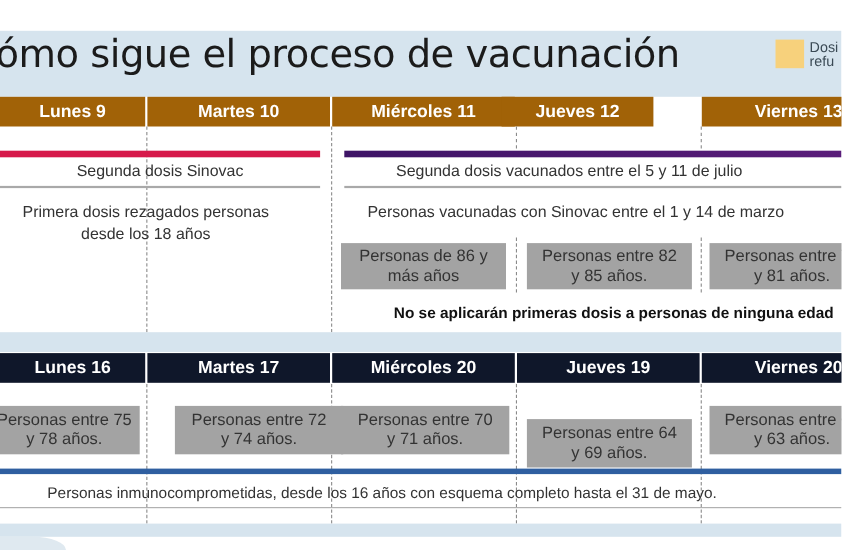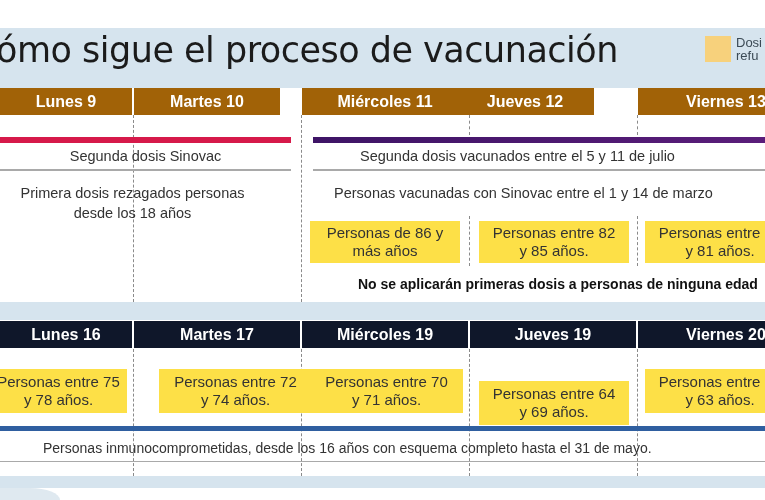--- a/index.html
+++ b/index.html
@@ -12,40 +12,40 @@
   .hdr { height:27px; display:flex; align-items:center; justify-content:center; color:#fff; font-weight:bold; font-size:16px; white-space:nowrap; box-sizing:border-box; }
   .hdr1 { background:#a16207; }
   .hdr2 { background:#0f172a; }
   .hdr .notch { position:absolute; bottom:-7px; left:50%; margin-left:-7px; width:0; height:0; border-left:7px solid transparent; border-right:7px solid transparent; border-top:7px solid inherit; }
   .notch1 { border-top-color:#1f1b1b !important; }
   .notch2 { border-top-color:#4b4b4b !important; }
   .vdash { width:0; border-left:1px dashed #8a8a8a; }
   .bar { height:6px; }
   .hline { height:2px; background:#a9a9a9; }
   .txt { font-size:14.5px; text-align:center; color:#333; white-space:nowrap; line-height:19px; }
-  .ybox { background:#fde047; font-size:15px; text-align:center; color:#333; line-height:18px; display:flex; align-items:center; justify-content:center; white-space:pre; }
+  .ybox { background:#a3a3a3; font-size:15px; text-align:center; color:#333; line-height:18px; display:flex; align-items:center; justify-content:center; white-space:pre; }
   .bold { font-weight:bold; color:#111;margin-left:22px; }
   .sepband { left:0; top:302px; width:765px; height:18px; background:#d6e4ee; }
   .bottomband { left:0; top:476px; width:765px; height:12px; background:#d6e4ee; }
   .wave { left:0; top:488px; width:60px; height:12px; background:#dfe9f0; border-top-right-radius:30px 12px; }
 </style>
 </head>
 <body>
 
 <div class="abs titleband"></div>
 <div class="abs title">ómo sigue el proceso de vacunación</div>
 <div class="abs legend-swatch"></div>
 <div class="abs legend-text">Dosi
 refu</div>
 
 <div class="abs hdr hdr1" style="left:0;top:88px;width:132px;">
   <span>Lunes 9</span>
   <span class="notch notch1" style="left:50%;"></span>
 </div>
-<div class="abs hdr hdr1" style="left:134px;top:88px;width:146px;">
+<div class="abs hdr hdr1" style="left:134px;top:88px;width:166px;">
   <span>Martes 10</span>
   <span class="notch notch1"></span>
 </div>
 <div class="abs hdr hdr1" style="left:302px;top:88px;width:166px;">
   <span>Miércoles 11</span>
   <span class="notch notch1"></span>
 </div>
 <div class="abs hdr hdr1" style="left:456px;top:88px;width:138px;">
   <span>Jueves 12</span>
   <span class="notch notch1"></span>
@@ -89,21 +89,21 @@
 
 <div class="abs hdr hdr2" style="left:0;top:321px;width:132px;">
   <span>Lunes 16</span>
   <span class="notch notch2"></span>
 </div>
 <div class="abs hdr hdr2" style="left:134px;top:321px;width:166px;">
   <span>Martes 17</span>
   <span class="notch notch2"></span>
 </div>
 <div class="abs hdr hdr2" style="left:302px;top:321px;width:166px;">
-  <span>Miércoles 19</span>
+  <span>Miércoles 20</span>
   <span class="notch notch2"></span>
 </div>
 <div class="abs hdr hdr2" style="left:470px;top:321px;width:166px;">
   <span>Jueves 19</span>
   <span class="notch notch2"></span>
 </div>
 <div class="abs hdr hdr2" style="left:638px;top:321px;width:166px;">
   <span style="margin-left:10px;">Viernes 20</span>
   <span class="notch notch2" style="left:95px;margin-left:0;"></span>
 </div>

